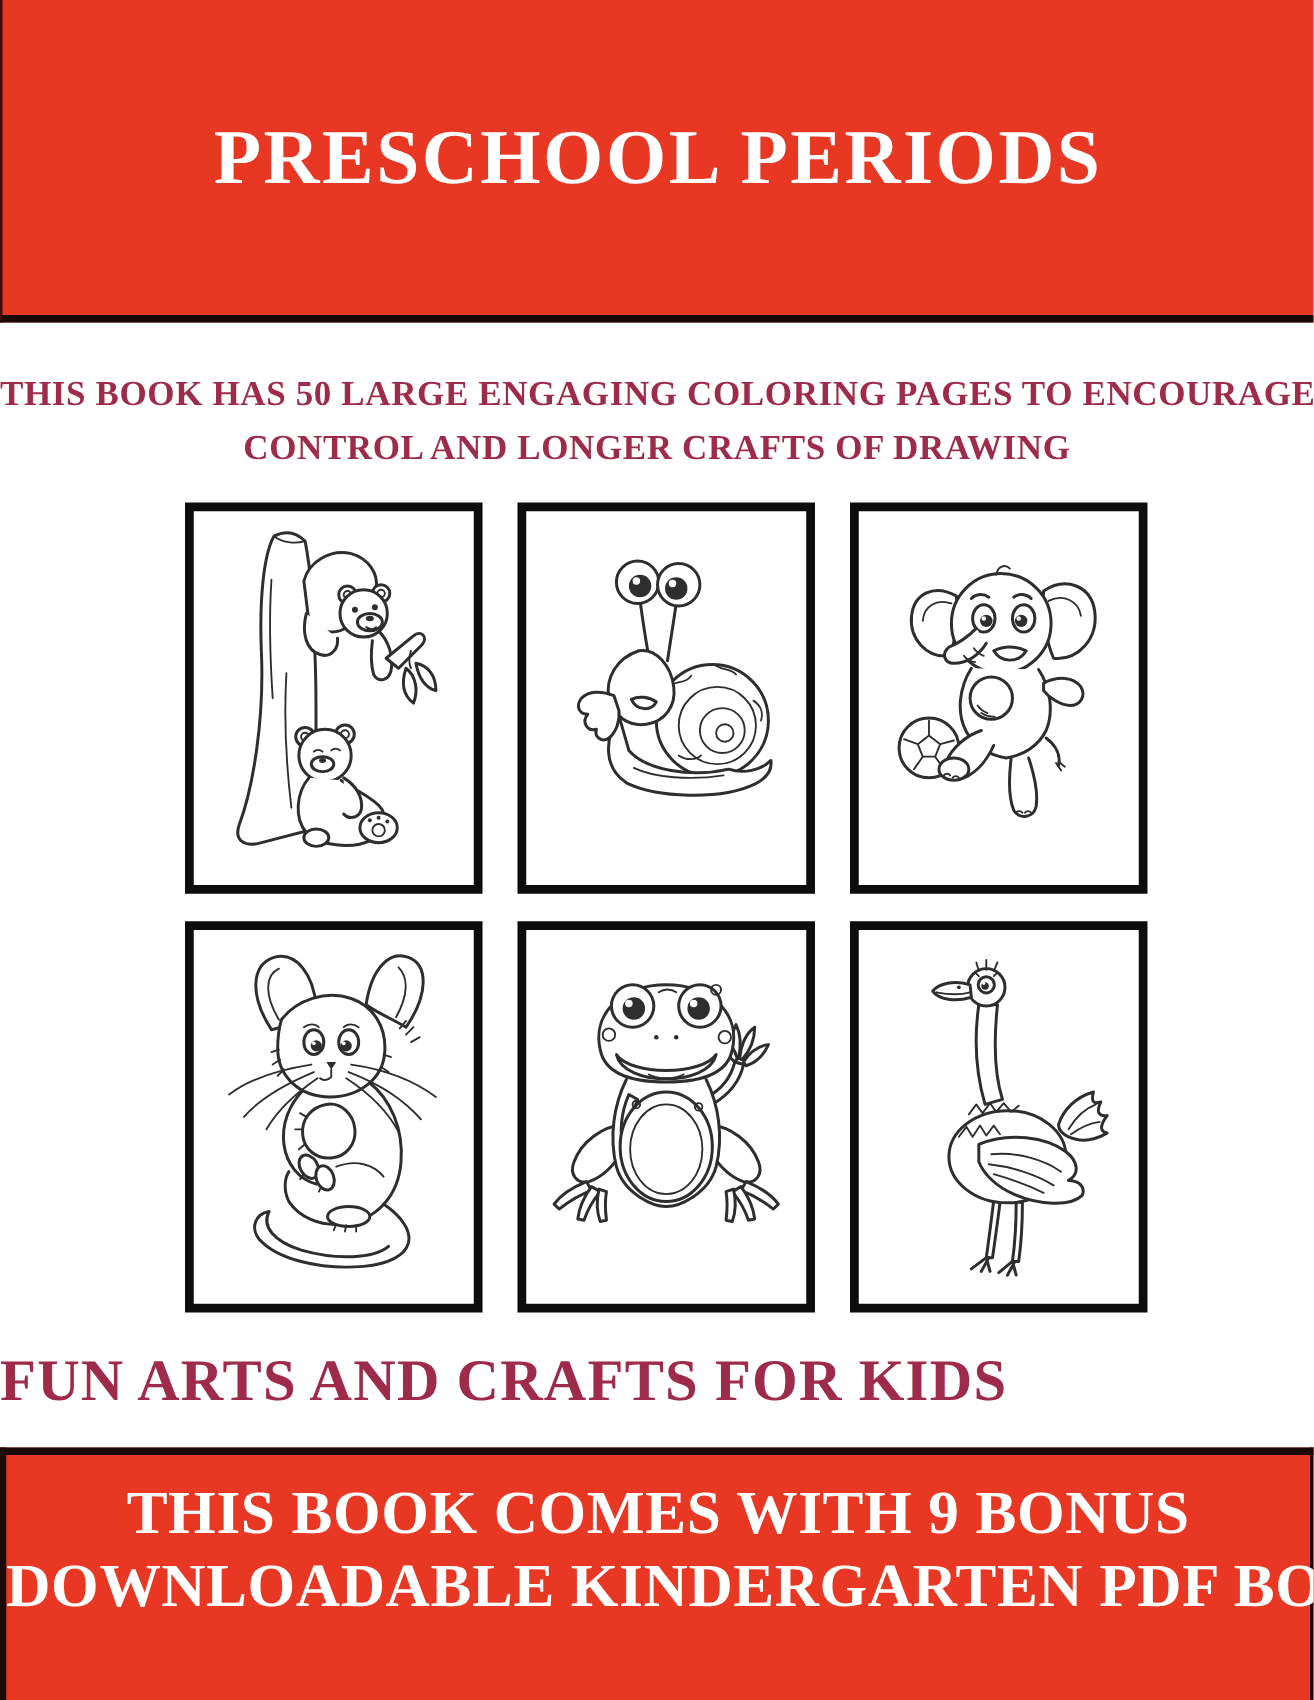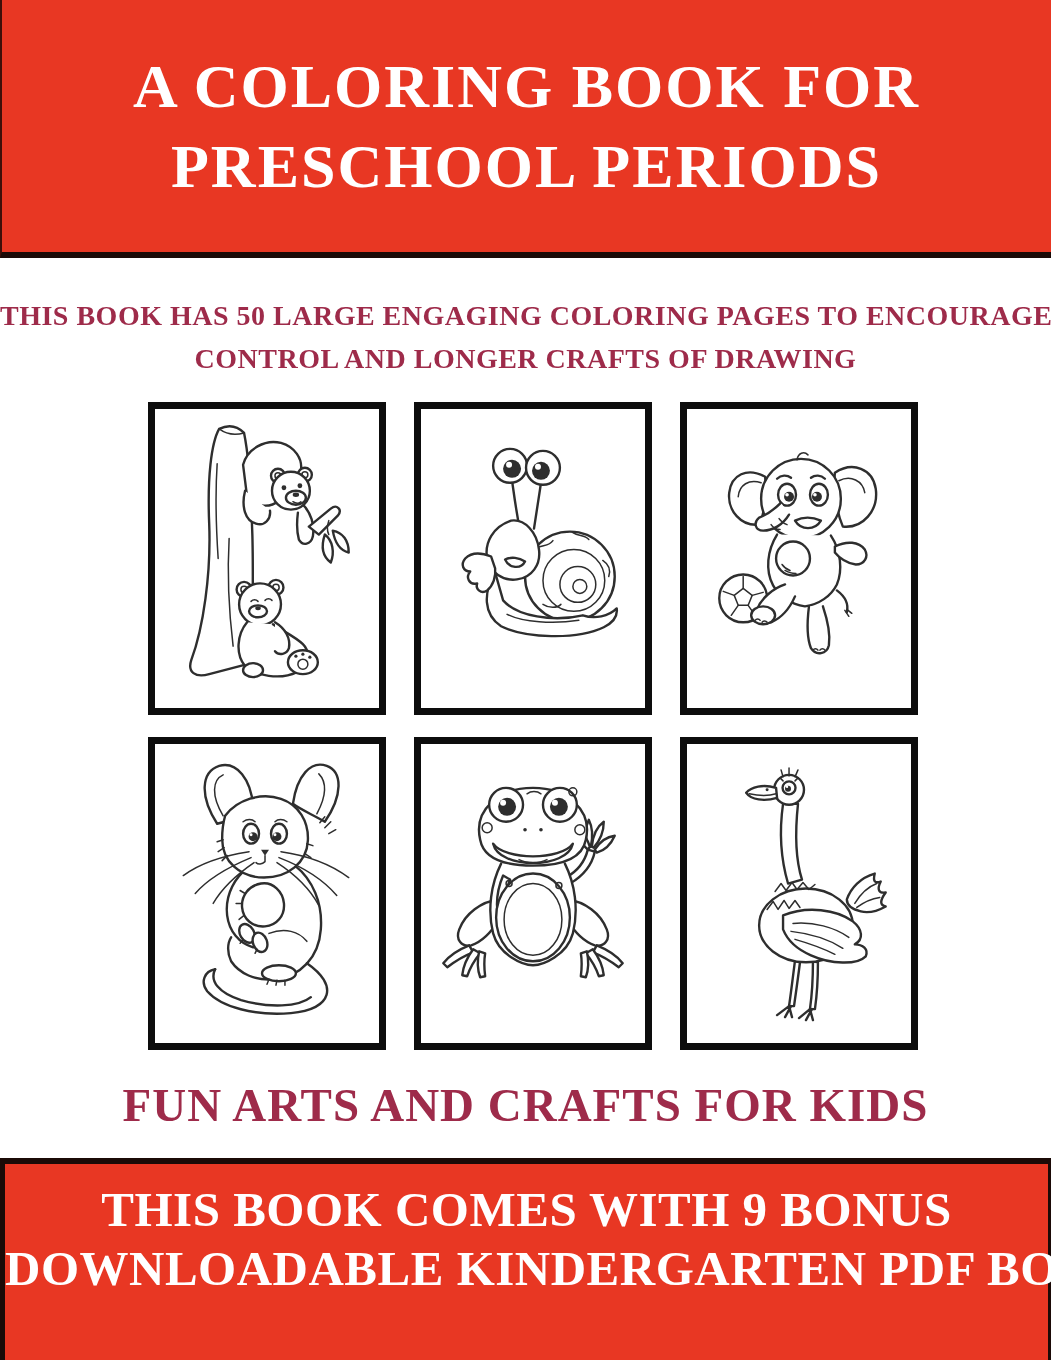--- a/index.html
+++ b/index.html
@@ -42,21 +42,21 @@
     border:7px solid #0d0d0d;margin:0;display:flex;
   }
   .panel svg{width:100%;height:100%;}
   
   .s{fill:none;stroke:var(--line-art);stroke-width:2.4;stroke-linecap:round;stroke-linejoin:round;}
   .w{fill:#ffffff;stroke:var(--line-art);stroke-width:2.4;stroke-linecap:round;stroke-linejoin:round;}
   .k{fill:var(--line-art);stroke:none;}
   .t{stroke-width:1.5;}
   
   .series{
-    position:absolute;top:1078px;left:0;right:0;text-align:center;
+    position:absolute;top:1078px;left:0;right:0;
     color:var(--heading-maroon);font-weight:bold;font-size:47px;letter-spacing:1px;
     white-space:nowrap;
   }
   
   .banner-bottom{
     position:absolute;top:1158px;left:0;right:0;bottom:0;
     background:var(--banner-red);
     border-top:6px solid var(--border-dark);
     border-left:5px solid var(--border-dark);
     border-right:3px solid var(--border-dark);
@@ -71,21 +71,20 @@
     color:#ffffff;font-weight:bold;font-size:27px;margin-top:15px;
     letter-spacing:.5px;white-space:nowrap;
   }
 </style>
 </head>
 <body>
 
 <div class="cover">
 
   <header class="banner-top">
-    <div class="title-line">A COLORING BOOK FOR</div>
     <div class="title-line">PRESCHOOL PERIODS</div>
   </header>
 
   <div class="subtitle">
     <div>THIS BOOK HAS 50 LARGE ENGAGING COLORING PAGES TO ENCOURAGE PEN</div>
     <div>CONTROL AND LONGER CRAFTS OF DRAWING</div>
   </div>
 
   <div class="grid">
 

